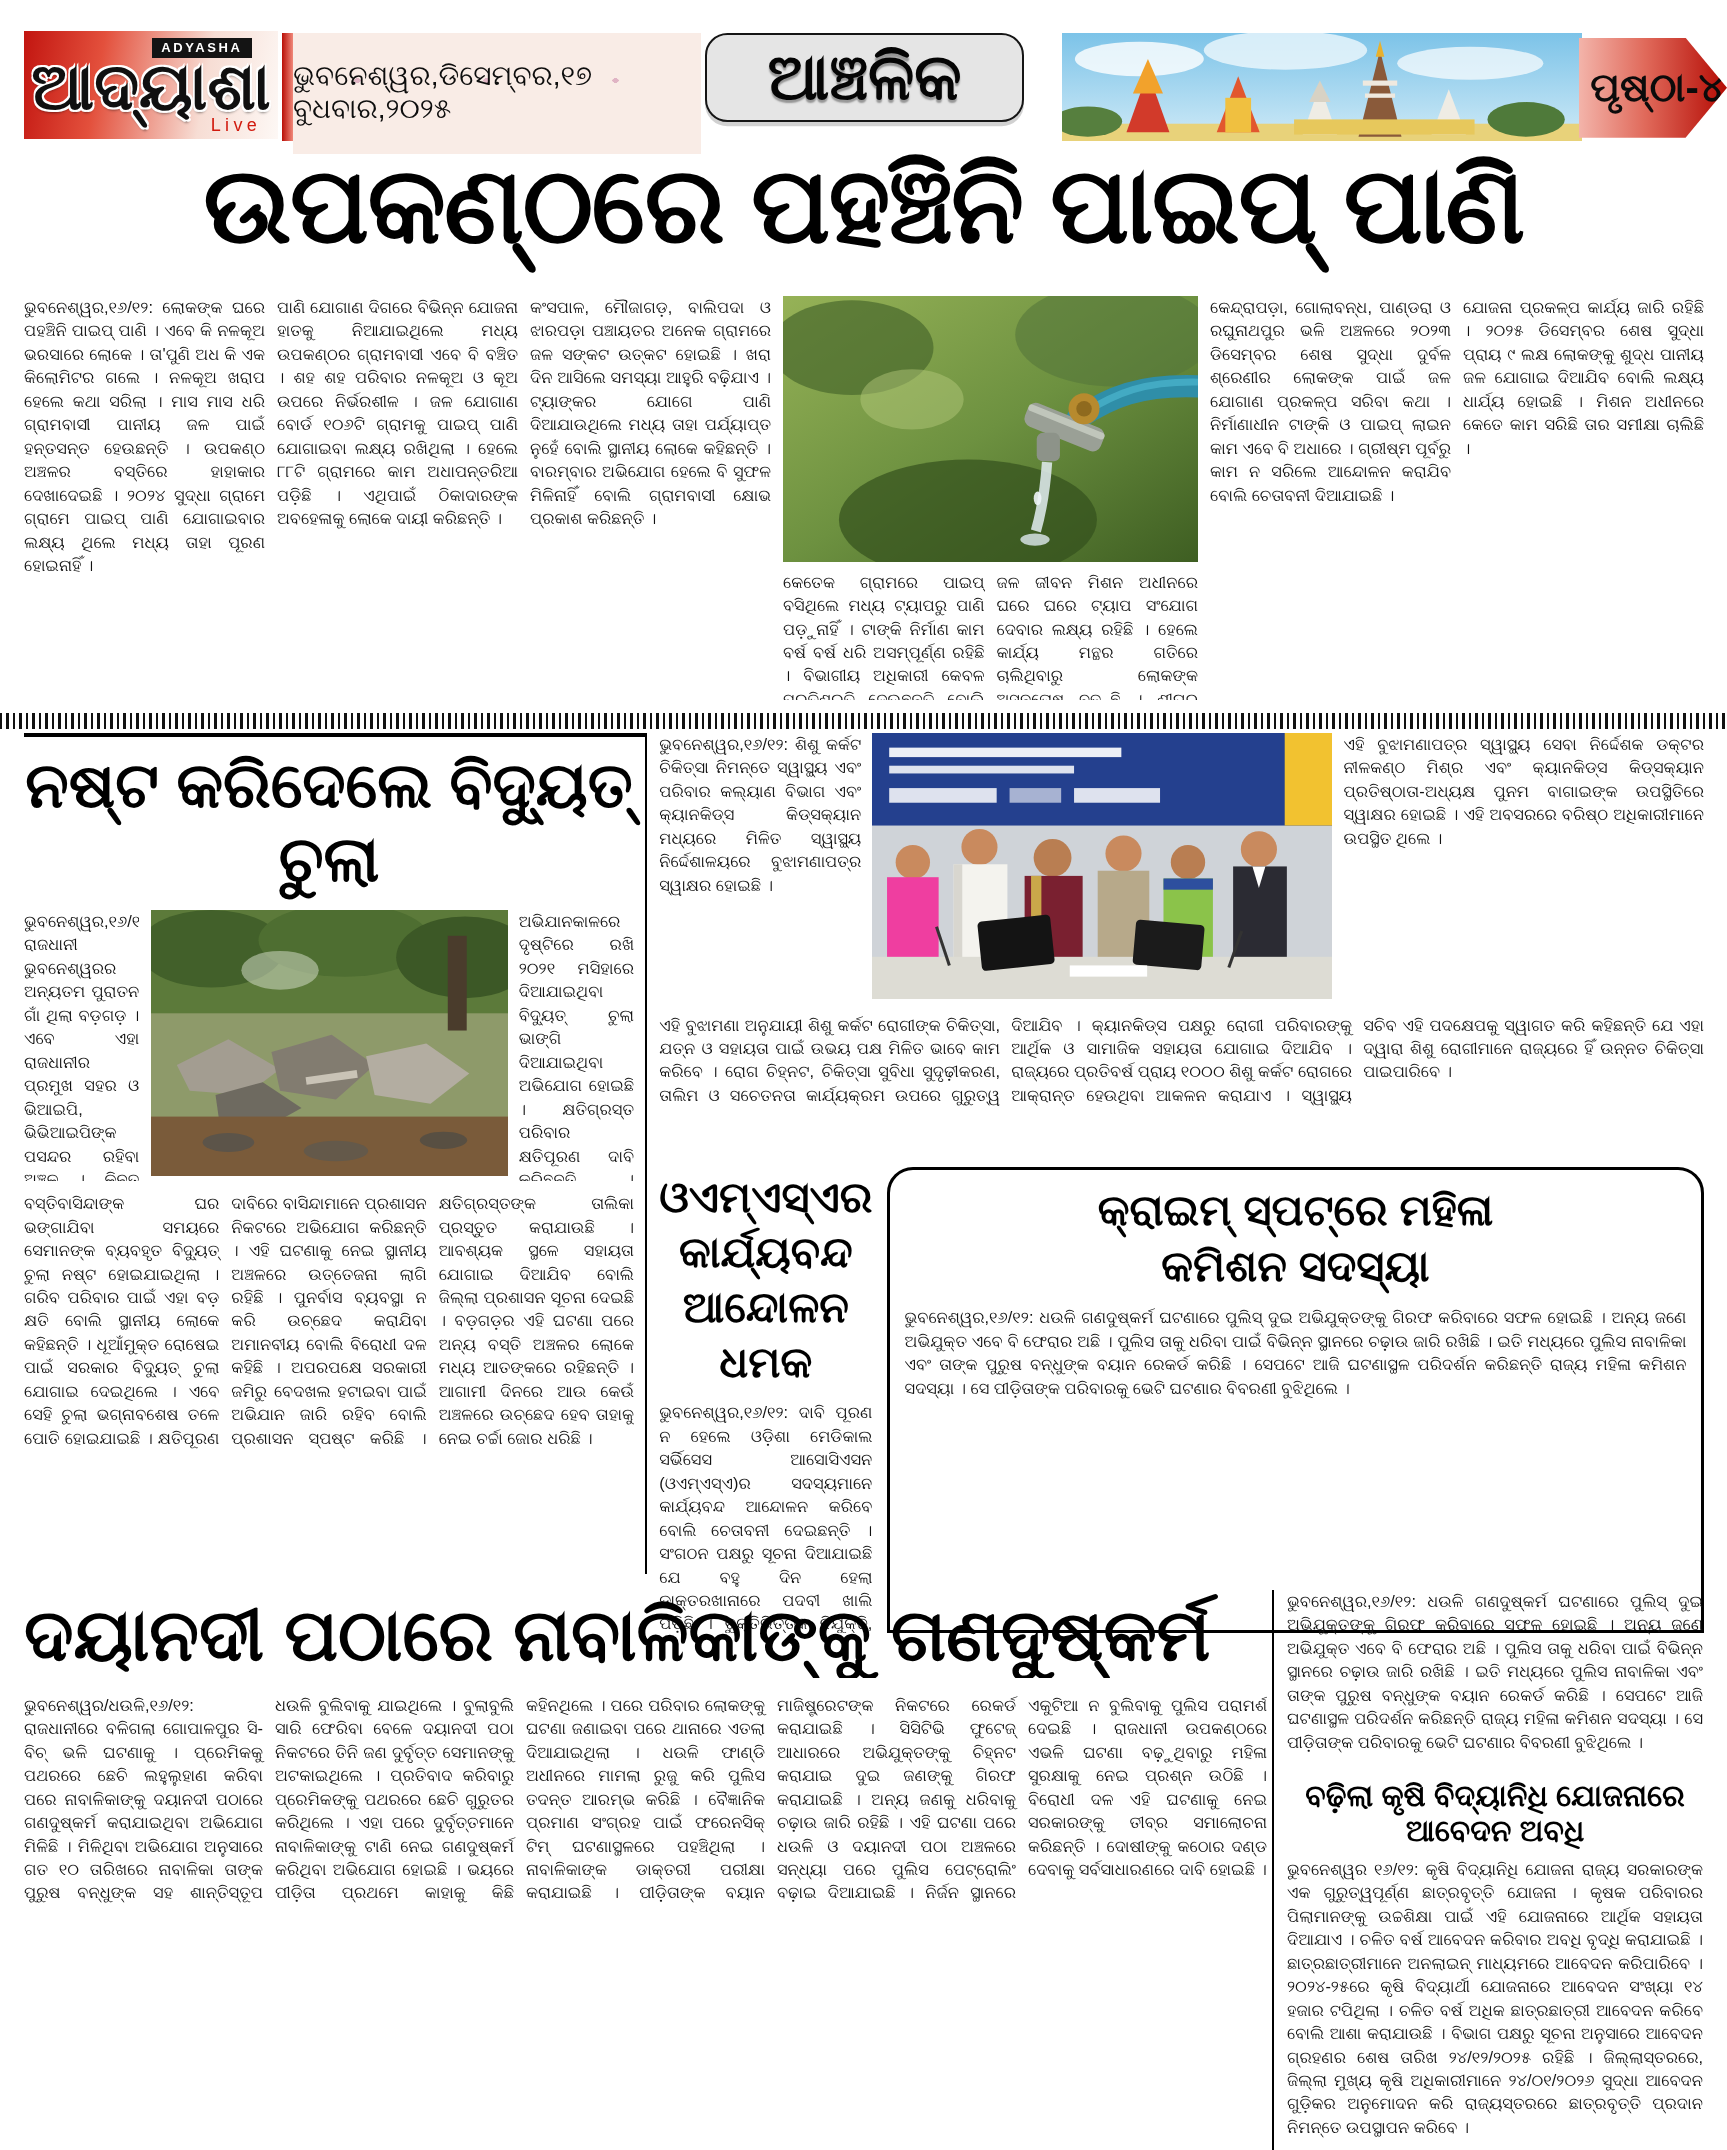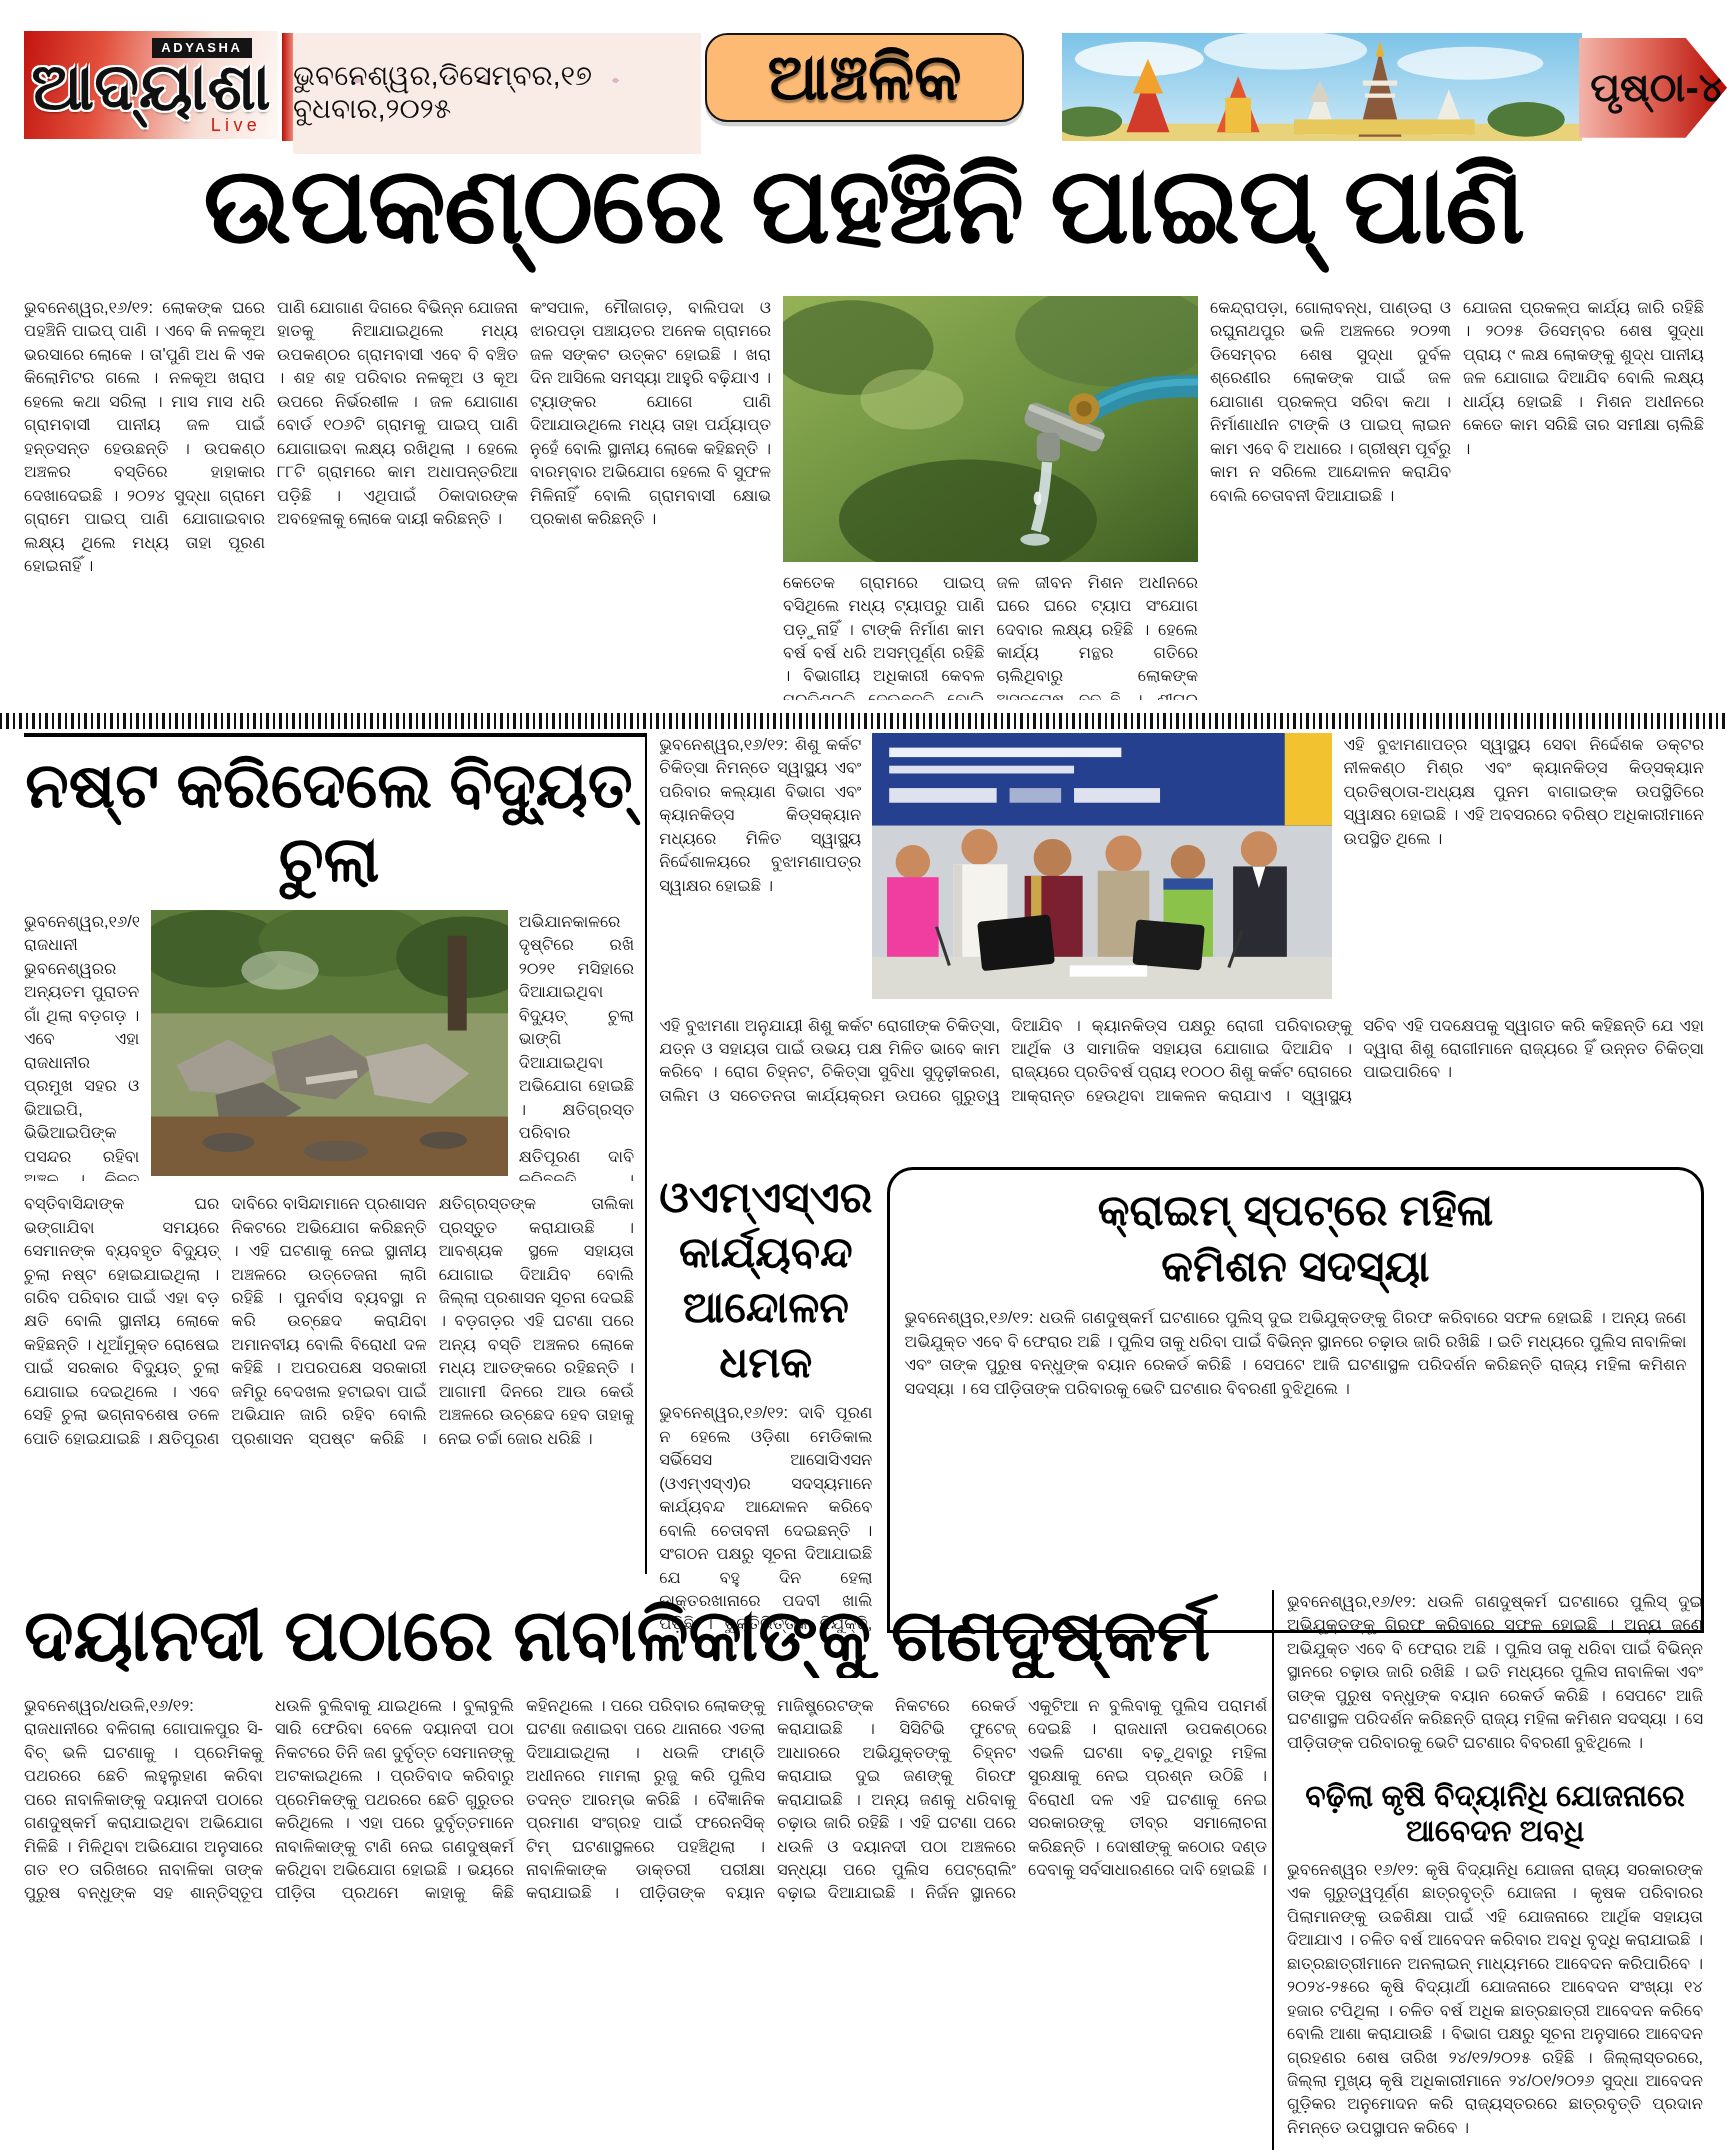--- a/index.html
+++ b/index.html
@@ -18,21 +18,21 @@
     text-shadow:-1.7px -1.7px 0 #fff,1.7px -1.7px 0 #fff,-1.7px 1.7px 0 #fff,1.7px 1.7px 0 #fff,0 3.4px 2.6px rgba(0,0,0,.45); }
   .brand-live { position:absolute; right:17px; bottom:3.4px; color:#d11a0e; font-size:18px; font-weight:400; letter-spacing:4.3px; }
   .mast-divider { position:absolute; left:282px; top:2.6px; width:11.2px; height:108px;
     background:linear-gradient(90deg,#b90f07,#f0887a); }
   .dateline-strip { position:absolute; left:293px; top:2.6px; width:408px; height:121px;
     background:#f9ece6;
     background-image:radial-gradient(#e0b4c4 3px, transparent 3.4px); background-size:129px 95px;
     display:flex; align-items:center; justify-content:flex-end; }
   .dateline { font-size:28px; color:#0d0d0d; }
   .section-logo { position:absolute; left:705px; top:2.6px; width:319px; height:89px;
-    background:#fdba74; border:2.6px solid #151515; border-radius:22.4px;
+    background:#e5e5e5; border:2.6px solid #151515; border-radius:22.4px;
     display:flex; align-items:center; justify-content:center;
     box-shadow:0 4.3px 0 rgba(0,0,0,.18); }
   .section-logo span { font-size:64px; font-weight:800; color:#050505; text-shadow:0 3.4px 1.7px rgba(0,0,0,.35); }
   .temple-photo { position:absolute; left:1062px; top:2.6px; width:520px; height:108px; }
   .page-arrow { position:absolute; left:1579px; top:7.7px; width:148px; height:100px;
     background:linear-gradient(90deg,#f3b4aa 0%,#e0695a 45%,#b40b04 100%);
     clip-path:polygon(0 0,72% 0,100% 50%,72% 100%,0 100%);
     display:flex; align-items:center; }
   .page-arrow span { font-size:40px; font-weight:800; color:#0b0b0b; padding-left:11.2px; }
 

